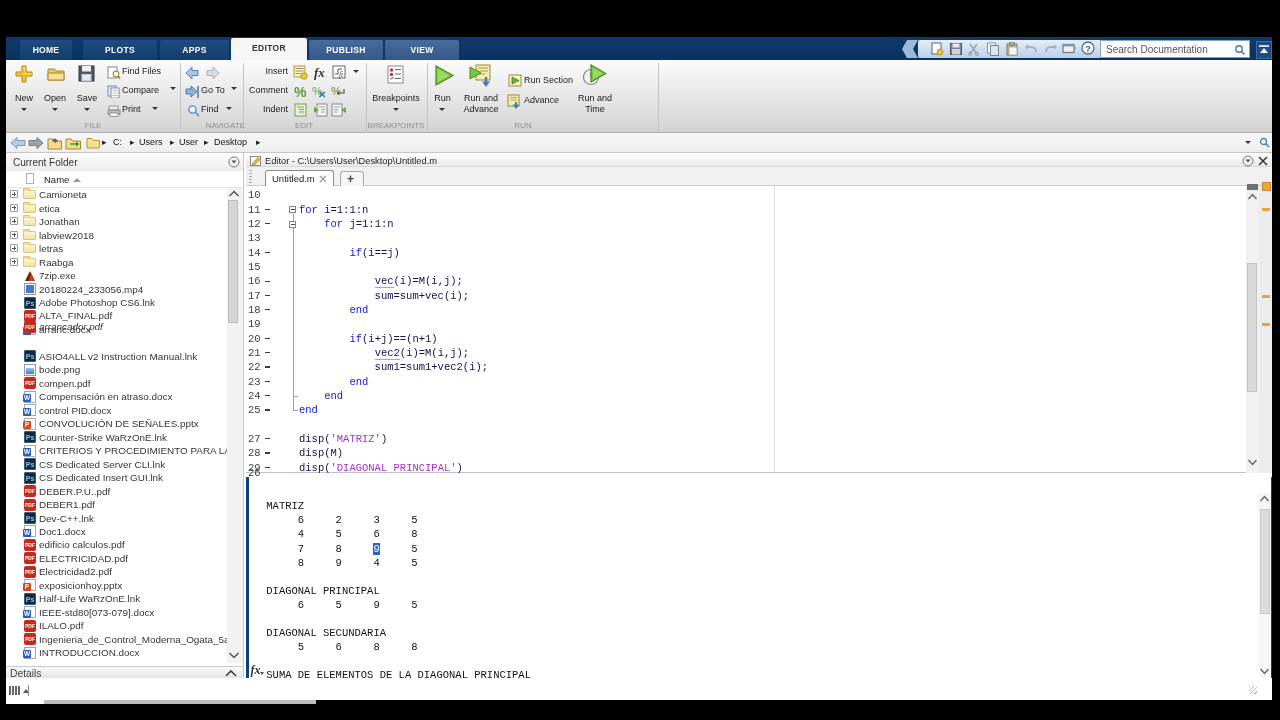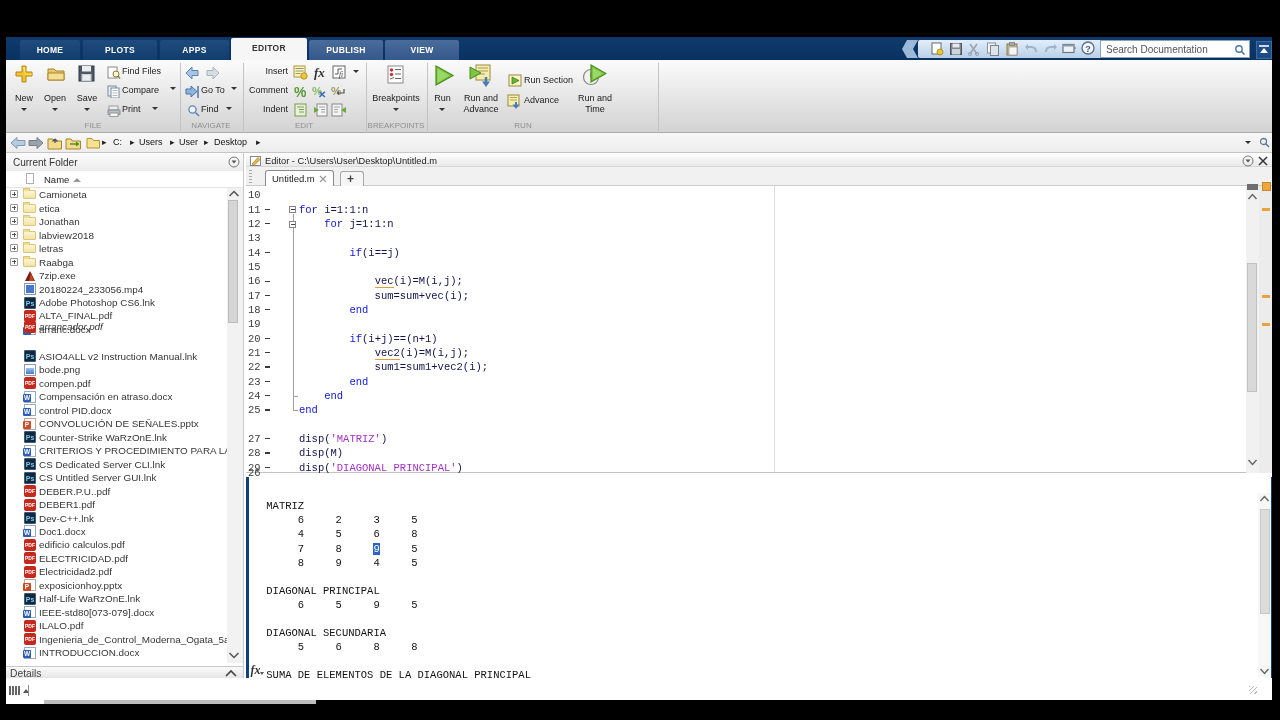--- a/index.html
+++ b/index.html
@@ -61,21 +61,21 @@
 #cmdwin{left:246px;top:477px;width:1026px;height:203px;background:#fff;border:1.5px solid #10407c;border-top:none;}
 #cmdhead{left:0;top:0;width:1023px;height:15px;background:linear-gradient(#2e6cae,#0d3a74);}
 .cwl{position:absolute;left:19.3px;white-space:pre;font-family:"Liberation Mono",monospace;font-size:10.5px;line-height:14px;height:14px;color:#111;}
 #statusbar{left:6px;top:678px;width:1266px;height:22px;background:#fff;}
 .blackedge{background:#000;}
 </style></head>
 <body>
 <div id="stage">
   <div class="abs" style="left:6px;top:133px;width:1266px;height:567px;background:#ffffff;"></div>
   <div class="abs" id="tabrow">
-    <div class="rtab" style="left:14px;width:60px;">HOME</div>
+    <div class="rtab" style="left:14px;width:52px;">HOME</div>
     <div class="rtab" style="left:77px;width:74px;">PLOTS</div>
     <div class="rtab" style="left:154px;width:69px;">APPS</div>
     <div class="rtab sel" style="left:225px;width:76px;">EDITOR</div>
     <div class="rtab ctx" style="left:303px;width:74px;">PUBLISH</div>
     <div class="rtab ctx" style="left:379px;width:74px;">VIEW</div>
     <svg class="abs" style="left:896px;top:3px;" width="18" height="18">
         <polygon points="16,0 5,0 0,9 5,18 16,18 11,9" fill="#9db9d8"></polygon>
       </svg>
     <div class="abs" style="left:912px;top:3px;width:186px;height:18px;background:linear-gradient(#e3eefa,#b9d0e8);border-radius:2px;"></div>
     <svg class="abs" style="left:924px;top:5px;" width="14" height="14">
@@ -132,21 +132,21 @@
         </svg>
     </div>
   </div>
   <div class="abs" id="ribbon">
     <div class="sep" style="left:174px;"></div>
       <div class="sep" style="left:237px;"></div>
     <div class="sep" style="left:360px;"></div>
       <div class="sep" style="left:421px;"></div>
     <div class="sep" style="left:652px;"></div>
     <div class="seclabel" style="left:47px;">FILE</div>
-    <div class="seclabel" style="left:165px;">NAVIGATE</div>
+    <div class="seclabel" style="left:159px;text-align:right;">NAVIGATE</div>
     <div class="seclabel" style="left:258px;">EDIT</div>
     <div class="seclabel" style="left:350px;">BREAKPOINTS</div>
     <div class="seclabel" style="left:477px;">RUN</div>
     <svg class="abs" style="left:9px;top:5px;" width="18" height="18">
         <path d="M7 1 h4 v6 h6 v4 h-6 v6 h-4 v-6 h-6 v-4 h6 z" fill="#f0c330" stroke="#b8860b" stroke-width="1"></path>
         <path d="M7.8 2 h2.4 v6.8 h6.8 v1 h-6.8" fill="#fbe27a" stroke="none"></path>
       </svg>
     <svg class="abs" style="left:41px;top:6px;" width="18" height="16">
         <path d="M1 3 h6 l2 2 h8 v9 h-16 z" fill="#e8c96a" stroke="#a8852c" stroke-width="1"></path>
         <path d="M1 7 h16 v7 h-16 z" fill="#f5e094" stroke="#a8852c" stroke-width="1"></path>
@@ -421,21 +421,21 @@
     <div class="frow" style="top:291.1px;">
           <div class="fic docx"></div>
           <div class="fname">CRITERIOS Y PROCEDIMIENTO PARA LA C...</div>
         </div>
     <div class="frow" style="top:304.6px;">
           <div class="fic ps"></div>
           <div class="fname">CS Dedicated Server CLI.lnk</div>
         </div>
     <div class="frow" style="top:318.1px;">
           <div class="fic ps"></div>
-          <div class="fname">CS Untitled Server GUI.lnk</div>
+          <div class="fname">CS Dedicated Insert GUI.lnk</div>
         </div>
     <div class="frow" style="top:331.5px;">
           <div class="fic pdf"></div>
           <div class="fname">DEBER.P.U..pdf</div>
         </div>
     <div class="frow" style="top:345.0px;">
           <div class="fic pdf"></div>
           <div class="fname">DEBER1.pdf</div>
         </div>
     <div class="frow" style="top:358.5px;">

